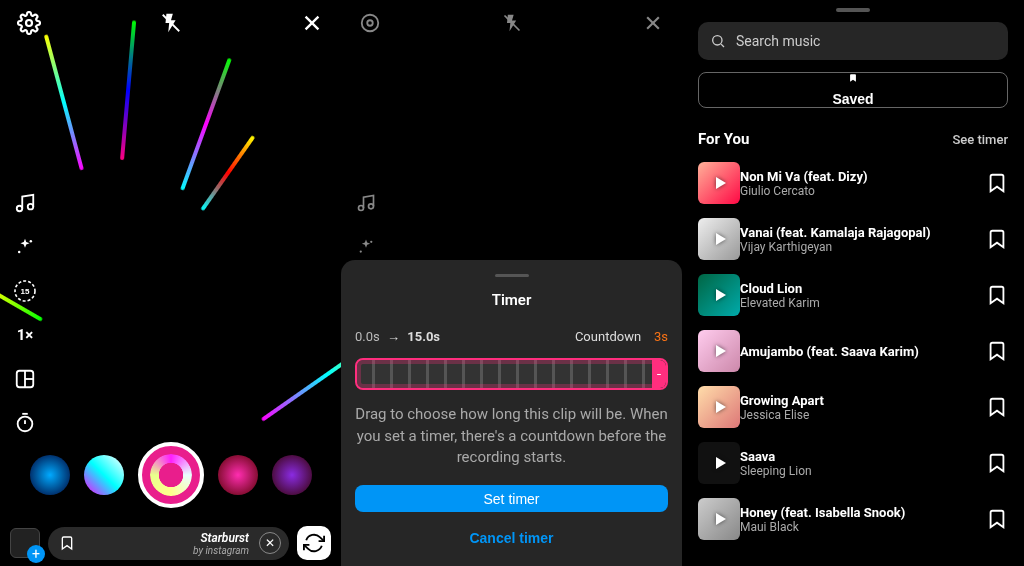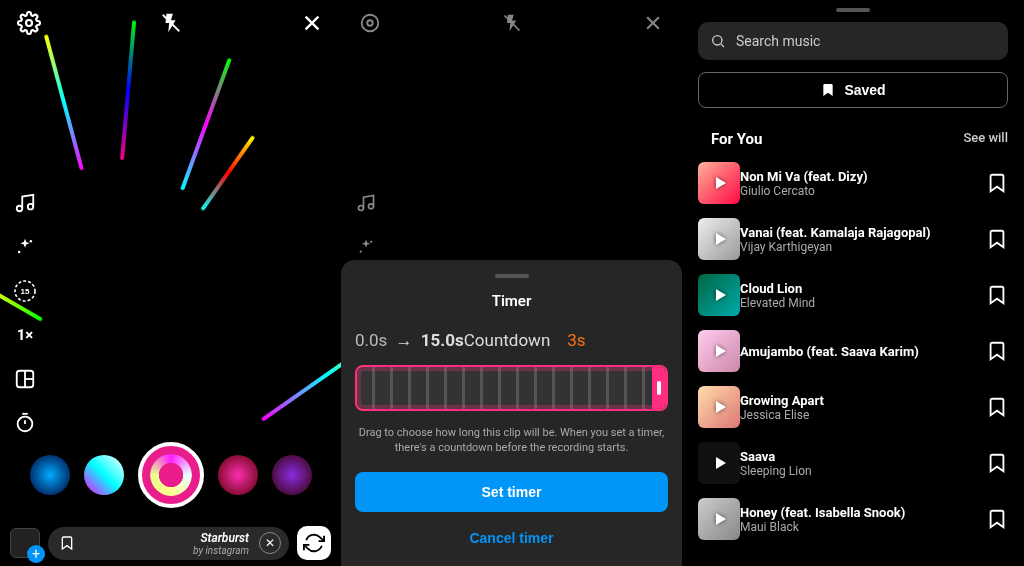--- a/index.html
+++ b/index.html
@@ -54,37 +54,37 @@
   .s5{ left:260px; top:260px; transform:rotate(55deg); height:160px; background:linear-gradient(to top,#f0f,#0ff,#ff0);}
   .s8{ left:200px; top:120px; transform:rotate(35deg); height:90px; background:linear-gradient(to top,#0ff,#f00,#ff0);}
 
   
   .mtools { position:absolute; left:12px; top:190px; display:flex; flex-direction:column; gap:18px; }
 
   
   .sheet { position:absolute; left:0; right:0; bottom:0; top:260px; background:#262626; border-radius:14px 14px 0 0; padding: 10px 14px 12px; display:flex; flex-direction:column; }
   .grabber { width:34px; height:4px; background:#555; border-radius:2px; margin: 4px auto 14px; }
   .sheet h3 { text-align:center; font-size:15px; font-weight:600; margin-bottom:20px; }
-  .trow { display:flex; font-size:17px; color:#ddd; margin-bottom:14px; }
+  .trow { display:flex; justify-content:space-between; font-size:13px; color:#ddd; margin-bottom:14px; }
   .trow .dim { color:#bbb; }
   .slider { position:relative; height:46px; border:2px solid #ff2e7e; border-radius:8px; background:#333; overflow:hidden; margin-bottom:14px; }
   .slider-fill { position:absolute; inset:0; right:12px; background:repeating-linear-gradient(90deg, transparent 0 15px, #555 15px 18px); }
   .slider-fill::before { content:""; position:absolute; inset:0; background:rgba(255,46,126,0.0); }
   .slider-border { position:absolute; inset:0; box-shadow: inset 0 0 0 4px rgba(255,46,126,0.28); border-radius:6px; pointer-events:none; }
   .slider-handle { position:absolute; right:0; top:0; bottom:0; width:14px; background:#ff2e7e; border-radius:0 6px 6px 0; }
   .slider-handle::after{ content:""; position:absolute; left:5px; top:14px; bottom:14px; width:4px; background:#fff; border-radius:2px; }
-  .hint { font-size:11px; color:#a9a9a9; text-align:center; line-height:1.45; margin-bottom:16px; }
-  .btn-primary { background:#0095f6; color:#fff; border:none; border-radius:8px; height:40px; font-size:14px; font-weight:700; width:100%; margin-bottom:10px; }
+  .hint { font-size:15px; color:#a9a9a9; text-align:center; line-height:1.45; margin-bottom:16px; }
+  .btn-primary { background:#0095f6; color:#fff; border:none; border-radius:8px; height:40px; font-size:14px; font-weight:400; width:100%; margin-bottom:10px; }
   .btn-link { background:none; border:none; color:#0095f6; font-size:14px; font-weight:700; width:100%; padding: 8px 0; }
 
   
   .grabber-top { width:34px; height:4px; background:#555; border-radius:2px; margin: 8px auto 10px; }
   .search { display:flex; align-items:center; gap:10px; background:#262626; border-radius:10px; height:38px; padding:0 12px; color:#ccc; font-size:14px; margin-bottom:12px; }
-  .saved-btn { width:100%; height:36px; border:1px solid #666; border-radius:8px; background:transparent; color:#fff; display:flex; align-items:center; justify-content:center; gap:8px; font-size:14px; font-weight:600; margin-bottom:22px; }
-  .sect-head { display:flex; justify-content:space-between; margin-bottom:14px;margin-left:13px; }
+  .saved-btn { width:100%; height:36px; border:1px solid #666; border-radius:8px; background:transparent; color:#fff; display:flex; align-items:center; justify-content:center; gap:8px; font-size:14px; font-weight:600; margin-bottom:22px;flex-direction:column; }
+  .sect-head { display:flex; justify-content:space-between; align-items:center; margin-bottom:14px; }
   .sect-head .t { font-size:15px; font-weight:700; }
   .sect-head .m { font-size:13px; color:#ccc; font-weight:500; }
   .track { display:flex; align-items:center; gap:0; margin-bottom:14px; }
   .cover { width:42px; height:42px; border-radius:6px; background:#444; position:relative; display:flex; align-items:center; justify-content:center; flex:0 0 42px; }
   .cover .play { width:0; height:0; border-left:10px solid #fff; border-top:6px solid transparent; border-bottom:6px solid transparent; margin-left:3px; filter: drop-shadow(0 0 2px rgba(0,0,0,.6)); }
   .meta { flex:1; min-width:0; }
   .ttitle { font-size:13px; font-weight:700; white-space:nowrap; overflow:hidden; text-overflow:ellipsis; }
   .tartist { font-size:12px; color:#aaa; white-space:nowrap; overflow:hidden; text-overflow:ellipsis; }
   .bm { width:22px; height:22px; flex:0 0 22px; }
   .c0{background:linear-gradient(135deg,#ffb199,#ff0844);} .c1{background:linear-gradient(135deg,#eee,#999);} .c2{background:linear-gradient(135deg,#064,#0aa);} .c3{background:linear-gradient(135deg,#fce,#c8a);} .c4{background:linear-gradient(135deg,#fda,#d77);} .c5{background:#111;} .c6{background:linear-gradient(135deg,#ccc,#888);}
@@ -275,21 +275,21 @@
 
   <button class="saved-btn">
     <svg width="16" height="16" viewBox="0 0 24 24" fill="#fff">
         <path d="M19 21l-7-5-7 5V5a2 2 0 0 1 2-2h10a2 2 0 0 1 2 2z"></path>
       </svg>
     <span>Saved</span>
   </button>
 
   <div class="sect-head">
     <span class="t">For You</span>
-    <span class="m">See will</span>
+    <span class="m">See timer</span>
   </div>
 
   <div id="tracklist">
       <div class="track">
         <div class="cover c0">
           <div class="play"></div>
         </div>
         <div class="meta">
           <div class="ttitle">Non Mi Va (feat. Dizy)</div>
           <div class="tartist">Giulio Cercato</div>
@@ -313,21 +313,21 @@
             <path d="M19 21l-7-5-7 5V5a2 2 0 0 1 2-2h10a2 2 0 0 1 2 2z"></path>
           </svg>
         </div>
       </div>
       <div class="track">
         <div class="cover c2">
           <div class="play"></div>
         </div>
         <div class="meta">
           <div class="ttitle">Cloud Lion</div>
-          <div class="tartist">Elevated Mind</div>
+          <div class="tartist">Elevated Karim</div>
         </div>
         <div class="bm">
           <svg width="22" height="22" viewBox="0 0 24 24" fill="none" stroke="#fff" stroke-width="2">
             <path d="M19 21l-7-5-7 5V5a2 2 0 0 1 2-2h10a2 2 0 0 1 2 2z"></path>
           </svg>
         </div>
       </div>
       <div class="track">
         <div class="cover c3">
           <div class="play"></div>

